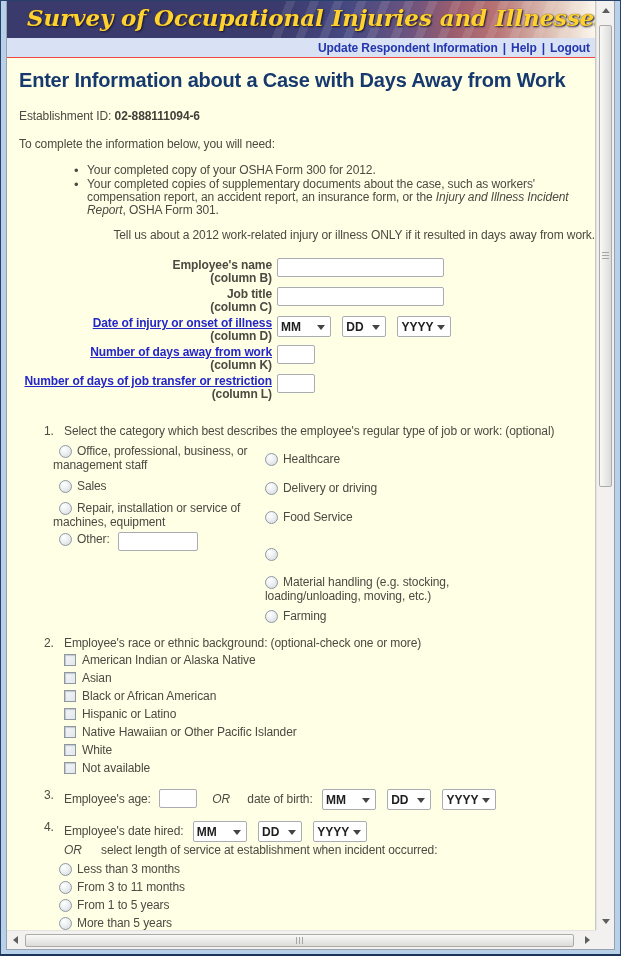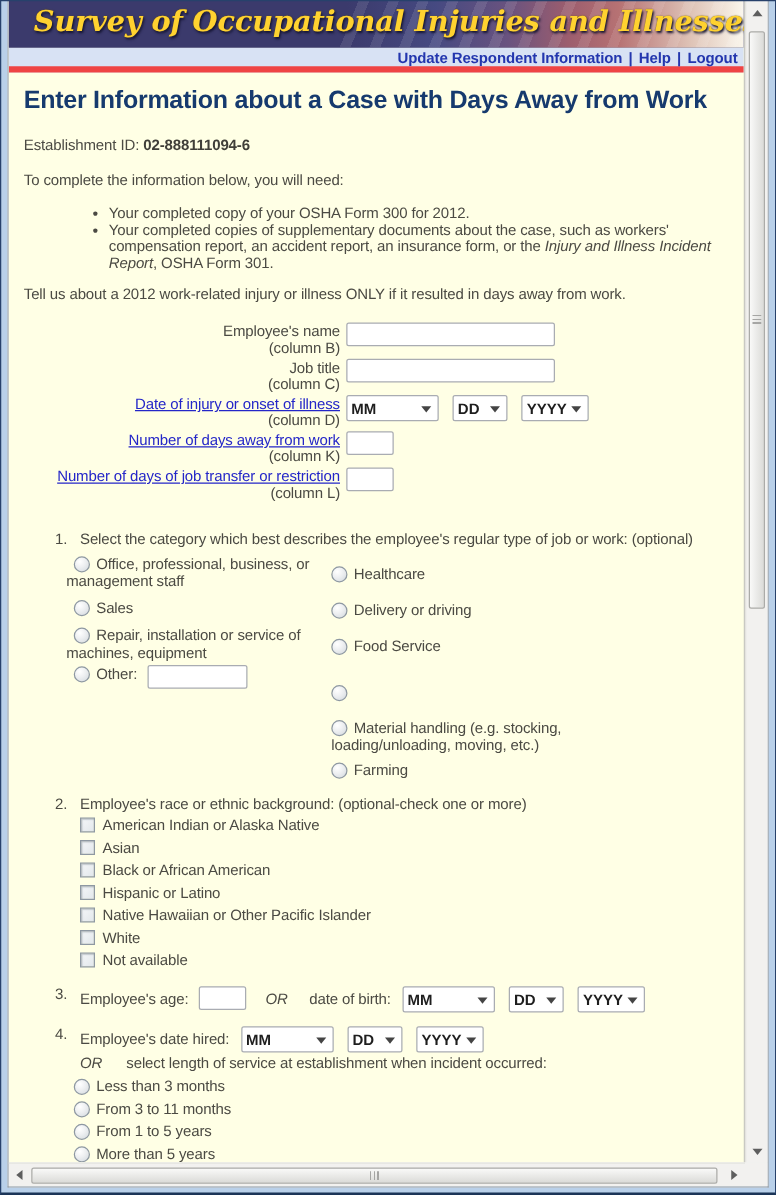--- a/index.html
+++ b/index.html
@@ -53,43 +53,43 @@
     font-style: italic; font-weight: bold;
     font-size: 23px; line-height: 36px;
     color: #FFD230;
     padding-left: 20px;
     text-shadow: 1px 1px 2px #141432, 0 0 1px #7A5C00;
     white-space: nowrap;
   }
   
   .navbar {
     height: 20px; background: #D8E2F4;
-    border-bottom: 5px solid #ef4444;
+    border-bottom: 1px solid #ef4444;
     display: flex; align-items: center; justify-content: flex-end;
     padding-right: 5px;
   }
   .navbar a { color: #2336AE; font-weight: bold; text-decoration: none; font-size: 12px; }
   .nav-sep { color: #2336AE; margin: 0 5px; font-weight: bold; }
   
   .content { position: absolute; left: 0; right: 0; top: 58px; bottom: 0; overflow: hidden; }
   .page-title { margin: 11px 0 0 12px; font-size: 20px; font-weight: bold; color: #163A6E; letter-spacing: -0.2px; }
   .estab { margin: 17px 0 0 12px; }
   .estab b { color: #403F39; }
   .intro { margin: 14px 0 0 12px; }
   ul.bullets { margin: 13px 0 0 80px; width: 500px; list-style: none; }
   ul.bullets li { position: relative; line-height: 13px; margin-bottom: 1px; }
   ul.bullets li::before { content: "\2022"; position: absolute; left: -13px; font-size: 13px; }
-  .tellus { margin: 11px 0 0 12px; white-space: nowrap; }
+  .tellus { margin: 11px 0 0 12px; white-space: nowrap; text-align: right; }
   
   .form-grid {
     margin: 15px 0 0 12px;
     display: grid; grid-template-columns: 253px auto;
     column-gap: 5px; row-gap: 1px;
   }
-  .flabel { text-align: right; line-height: 13px; padding-top: 2px; }
+  .flabel { text-align: right; line-height: 13px; padding-top: 2px; font-weight: bold; }
   .fctl { padding-top: 1px; }
   a.qlink { color: #2426C8; text-decoration: underline; }
   .ti {
     height: 19px; border: 1px solid #A9ACB2; border-radius: 2px;
     background: #fff; font: 12px "Liberation Sans", sans-serif; padding: 0 3px;
     vertical-align: top;
   }
   .w-name { width: 167px; }
   .w-small { width: 38px; }
   .w-other { width: 80px; }
@@ -103,21 +103,21 @@
     width: 100%; height: 19px; border: 0; background: transparent;
     font: bold 12px "Liberation Sans", sans-serif; color: #1E1E1E;
     padding: 0 14px 0 3px;
   }
   .sel select::-ms-expand { display: none; }
   .sel-arrow {
     position: absolute; right: 5px; top: 8px; width: 0; height: 0;
     border: 4px solid transparent; border-top: 5px solid #444; border-bottom: none;
     pointer-events: none;
   }
-  .sel-mm { width: 74px; } .sel-dd { width: 44px; } .sel-yy { width: 54px; }
+  .sel-mm { width: 54px; } .sel-dd { width: 44px; } .sel-yy { width: 54px; }
   
   .q-head { display: flex; margin-left: 12px; line-height: 13px; }
   .q-num { width: 20px; margin-left: 25px; flex: none; }
   .q-text { flex: 1; }
   .radio, .chk { display: inline-block; flex: none; }
   .radio {
     width: 13px; height: 13px; border-radius: 50%;
     border: 1px solid #8E98A2;
     background: radial-gradient(circle at 35% 30%, #FFFFFF 0%, #EDEFF1 45%, #D2D8DD 100%);
     vertical-align: -3px; margin-right: 5px;

